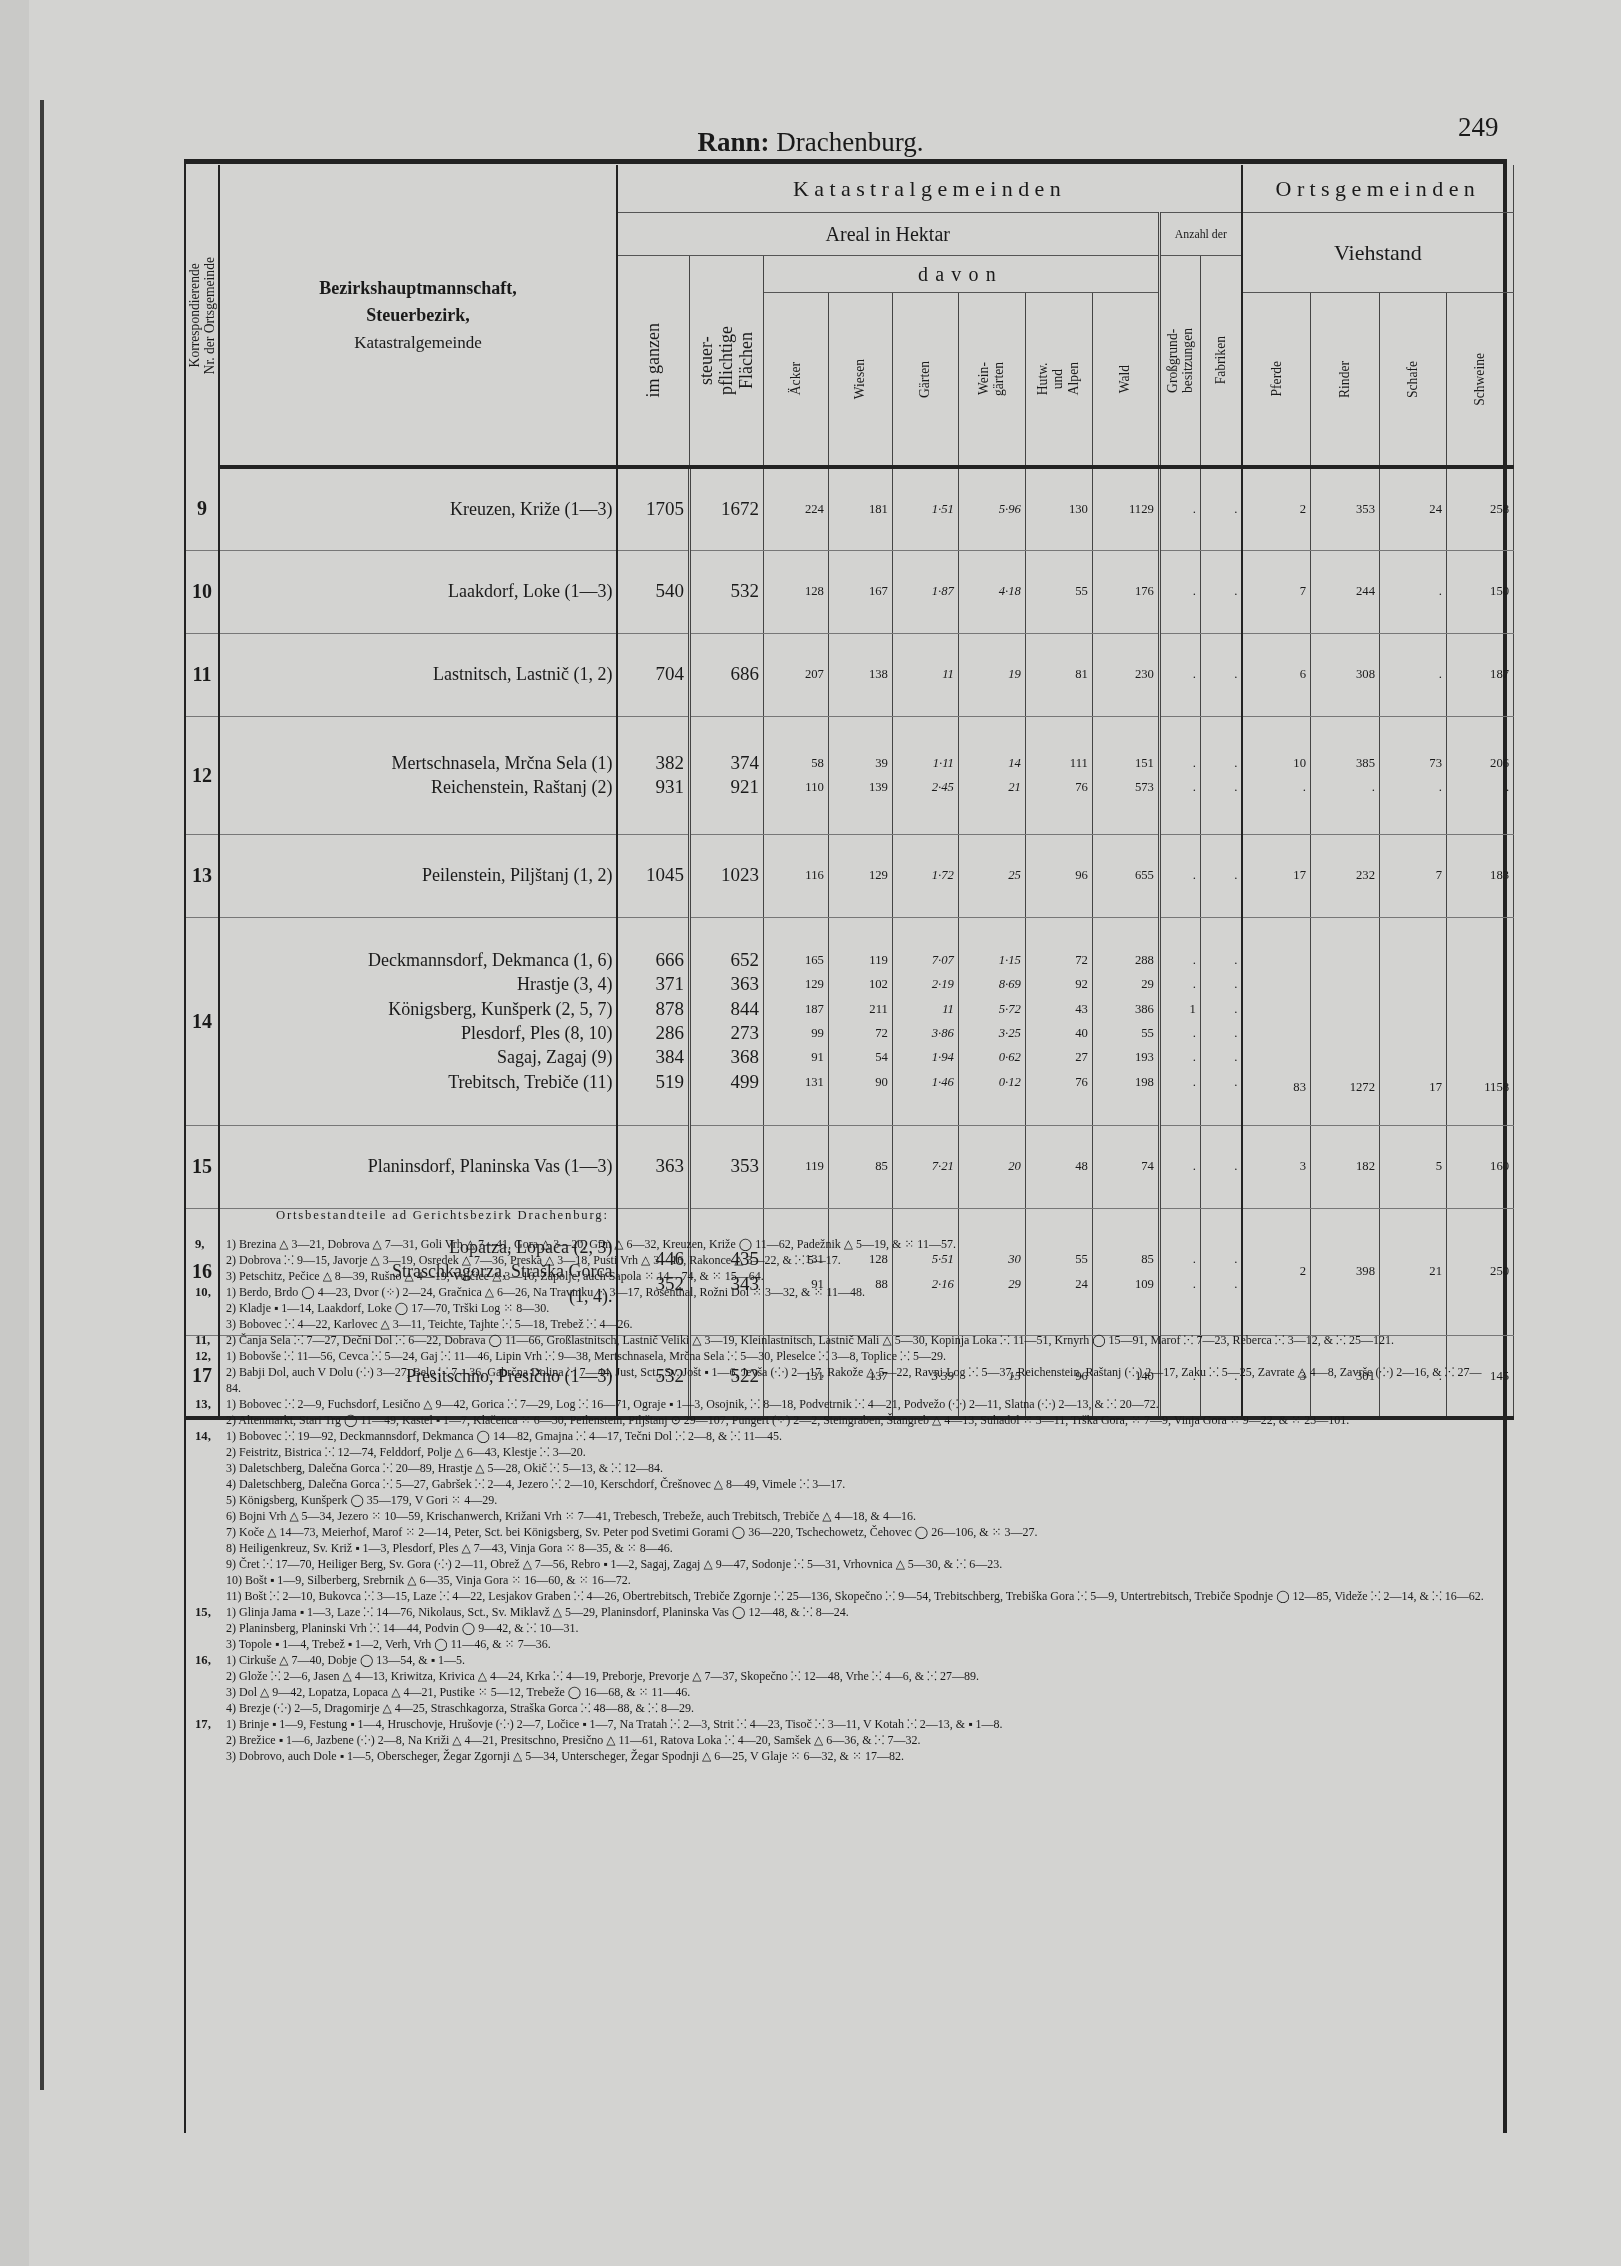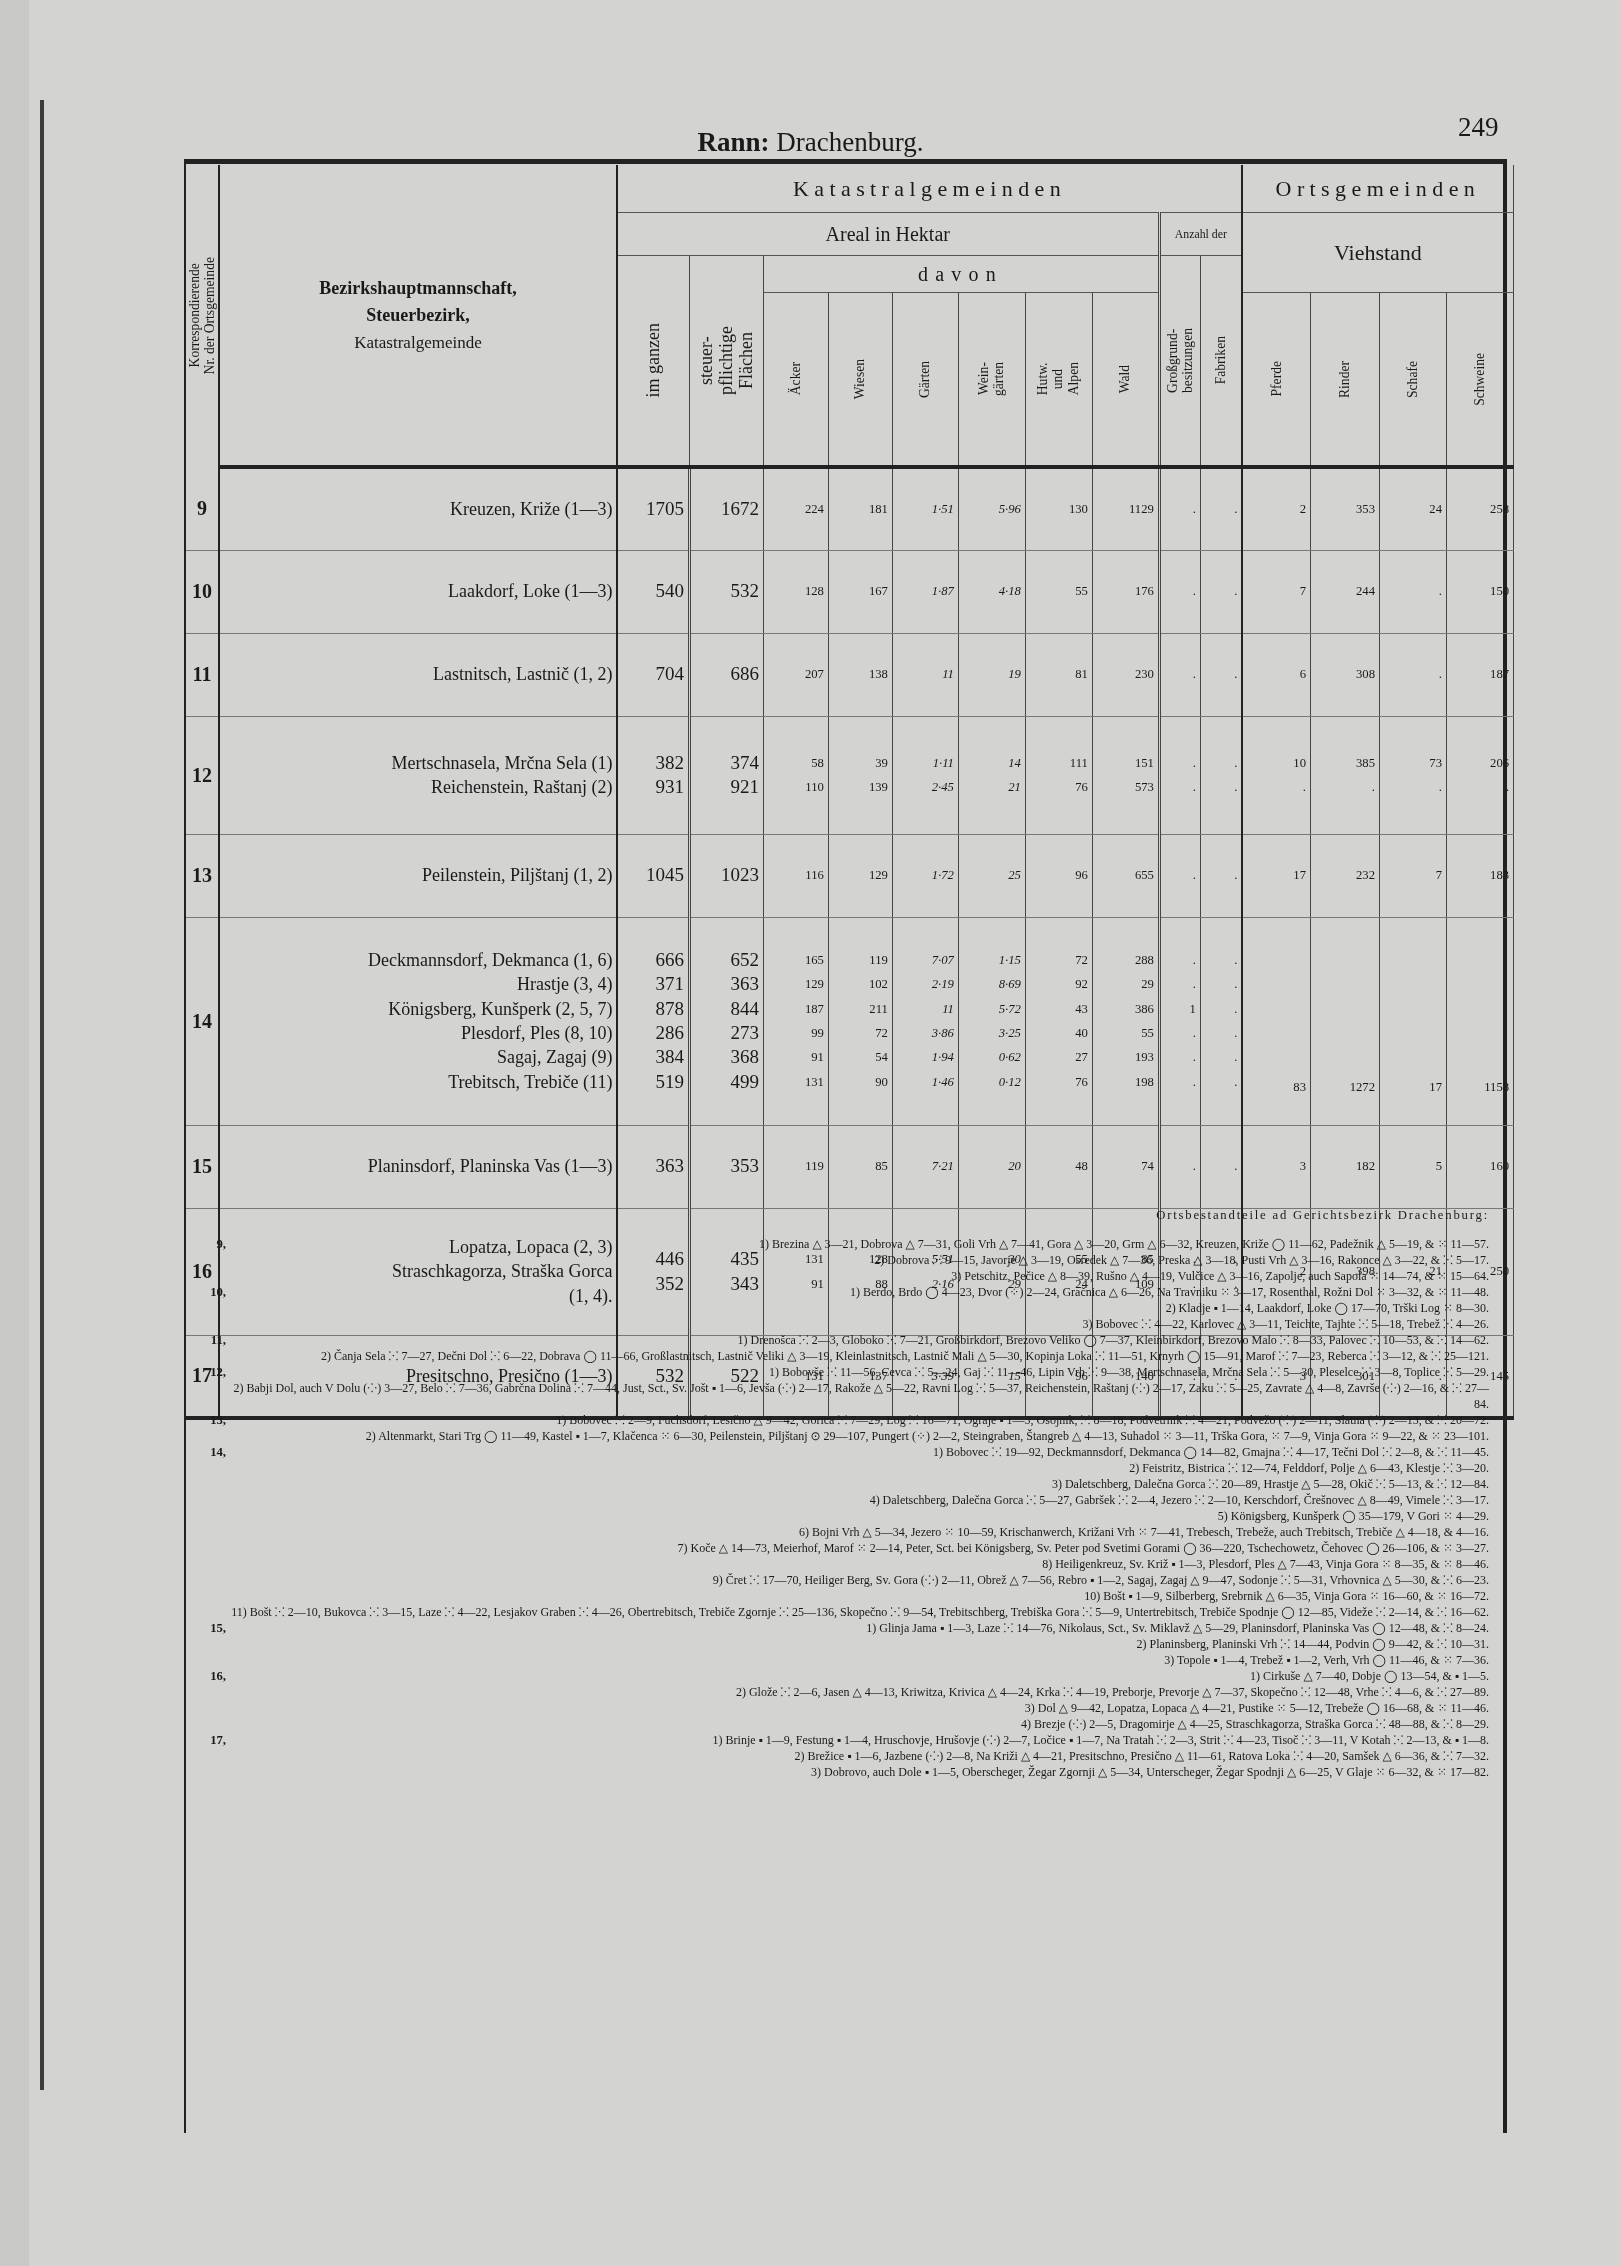--- a/index.html
+++ b/index.html
@@ -51,21 +51,21 @@
     border-bottom: 1.4px solid #777;
   }
   td.nr { text-align: center !important; font-size: 20px !important; font-weight: bold; padding-right: 0 !important; }
   td.name { text-align: left; font-size: 18px !important; padding-left: 16.3px !important; line-height: 24.4px; }
   td.big { font-size: 19px !important; line-height: 24.4px; }
   td.mid { line-height: 24.4px; }
   td.it { font-style: italic; }
   .cell-line { display: block; height: 24.4px; }
   tbody tr.last td { border-bottom: 4.5px solid #222; }
 
-  .footnotes { position: absolute; left: 195px; top: 1208px; width: 1294px; font-family: "Liberation Serif", serif; text-align: right; }
+  .footnotes { position: absolute; left: 195px; top: 1208px; width: 1294px; font-family: "Liberation Serif", serif; }
   .fn-title { padding-left: 81px; font-size: 12.7px; letter-spacing: 1.8px; margin-bottom: 12.7px; }
   .fn-group { display: flex; font-size: 12px; line-height: 16px; }
   .fn-num { width: 31px; flex: none; font-weight: bold; font-size: 12.7px; }
   .fn-items { flex: 1; }
   .fn-item { padding-left: 0; text-indent: 0; }
 </style>
 </head>
 <body>
 
 <div class="left-edge"></div>
@@ -702,21 +702,20 @@
         <div class="fn-num">10,</div>
         <div class="fn-items">
           <div class="fn-item">1) Berdo, Brdo ◯ 4—23, Dvor (⁘) 2—24, Gračnica △ 6—26, Na Travniku ⁙ 3—17, Rosenthal, Rožni Dol ⁙ 3—32, &amp; ⁙ 11—48.</div>
           <div class="fn-item">2) Kladje ▪ 1—14, Laakdorf, Loke ◯ 17—70, Trški Log ⁙ 8—30.</div>
           <div class="fn-item">3) Bobovec ⁙ 4—22, Karlovec △ 3—11, Teichte, Tajhte ⁙ 5—18, Trebež ⁙ 4—26.</div>
         </div>
       </div>
       <div class="fn-group">
         <div class="fn-num">11,</div>
         <div class="fn-items">
-          <div class="fn-item">1) Drenošca ⁙ 2—3, Globoko ⁙ 7—21, Großbirkdorf, Brezovo Veliko ◯ 7—37, Kleinbirkdorf, Brezovo Malo ⁙ 8—33, Palovec ⁙ 10—53, &amp; ⁙ 14—62.</div>
           <div class="fn-item">2) Čanja Sela ⁙ 7—27, Dečni Dol ⁙ 6—22, Dobrava ◯ 11—66, Großlastnitsch, Lastnič Veliki △ 3—19, Kleinlastnitsch, Lastnič Mali △ 5—30, Kopinja Loka ⁙ 11—51, Krnyrh ◯ 15—91, Marof ⁙ 7—23, Reberca ⁙ 3—12, &amp; ⁙ 25—121.</div>
         </div>
       </div>
       <div class="fn-group">
         <div class="fn-num">12,</div>
         <div class="fn-items">
           <div class="fn-item">1) Bobovše ⁙ 11—56, Cevca ⁙ 5—24, Gaj ⁙ 11—46, Lipin Vrh ⁙ 9—38, Mertschnasela, Mrčna Sela ⁙ 5—30, Pleselce ⁙ 3—8, Toplice ⁙ 5—29.</div>
           <div class="fn-item">2) Babji Dol, auch V Dolu (⁘) 3—27, Belo ⁙ 7—36, Gabrčna Dolina ⁙ 7—44, Just, Sct., Sv. Jošt ▪ 1—6, Jevša (⁘) 2—17, Rakože △ 5—22, Ravni Log ⁙ 5—37, Reichenstein, Raštanj (⁘) 2—17, Zaku ⁙ 5—25, Zavrate △ 4—8, Završe (⁘) 2—16, &amp; ⁙ 27—84.</div>
         </div>
       </div>

